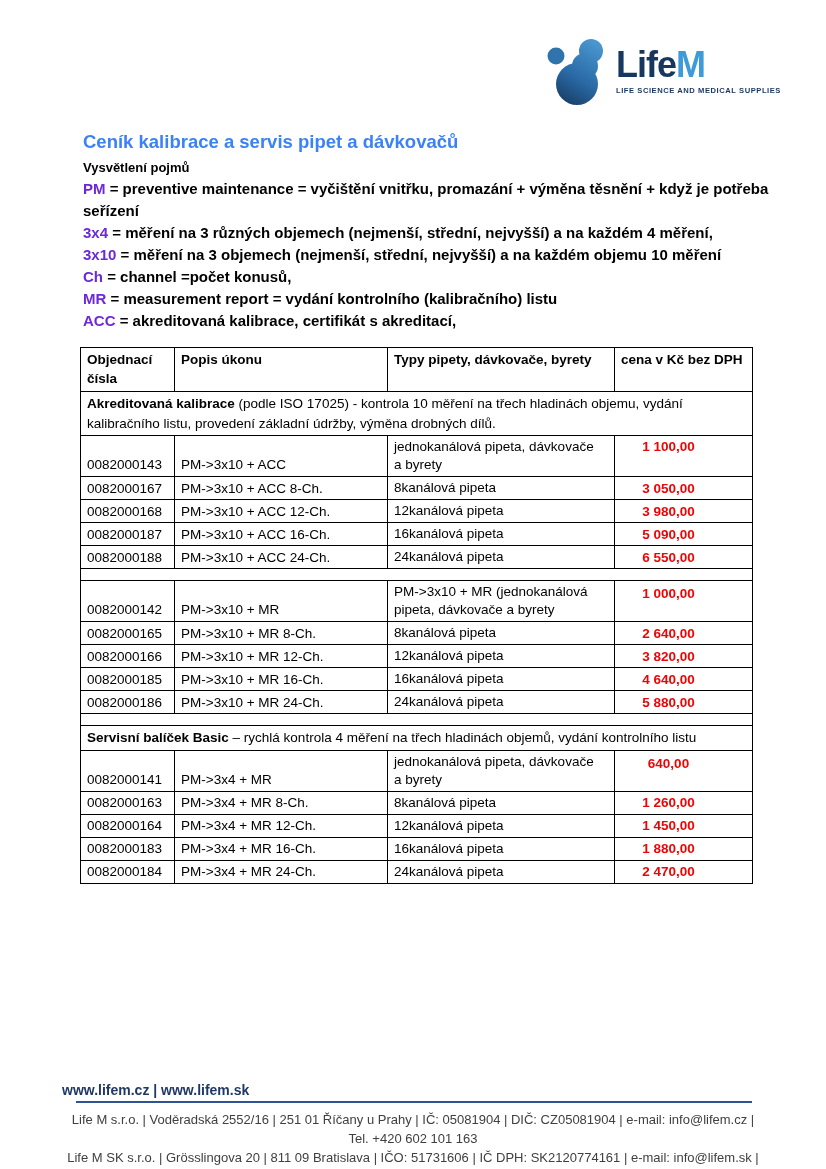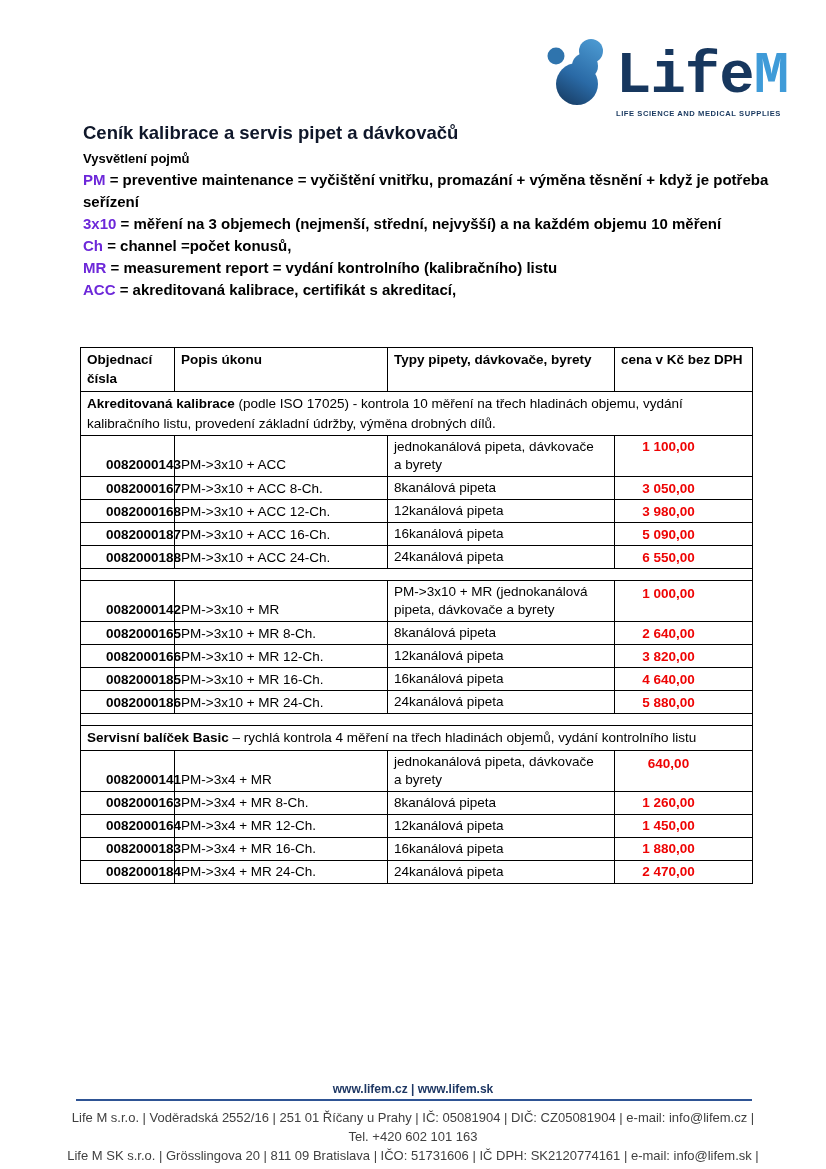--- a/index.html
+++ b/index.html
@@ -10,53 +10,53 @@
     font-family:"Liberation Sans", sans-serif;
     color:#000;
     position:relative;
     overflow:hidden;
   }
 
   
   .logo { position:absolute; top:38px; left:547px; display:flex; align-items:flex-start; }
   .logo-icon { width:64px; height:74px; flex:0 0 auto; }
   .logo-textblock { margin-left:5px; margin-top:9px; }
-  .wordmark { font-size:59px; font-weight:bold; line-height:1; letter-spacing:-1px; white-space:nowrap;font-family:Liberation Mono, monospace; }
+  .wordmark { font-size:36px; font-weight:bold; line-height:1; letter-spacing:-1px; white-space:nowrap; }
   .wordmark .life { color:#17375e; }
   .wordmark .em   { color:#3f9bd8; }
   .tagline { font-size:7.6px; font-weight:bold; color:#17375e; letter-spacing:0.55px; margin-top:3px; white-space:nowrap; }
 
   
   .content { position:absolute; left:83px; top:118px; width:694px; }
-  .page-title { margin:4px 0 7px 0; font-size:18.5px; font-weight:bold; color:#0f172a; }
+  .page-title { margin:13px 0 7px 0; font-size:18.5px; font-weight:bold; color:#3b82f6; }
   .legend-heading { font-size:13px; font-weight:bold; margin:0 0 3px 0; }
   .legend-line { font-size:15px; font-weight:bold; line-height:22px; }
   .legend-line .term { color:#6d28d9; }
 
   
   .table-wrap { position:absolute; left:80px; top:347px; }
   table.price { border-collapse:collapse; width:672px; table-layout:fixed; font-size:13.5px; }
   .price th, .price td { border:1.5px solid #000; padding:2px 6px; line-height:18px; vertical-align:middle; }
   .price th { text-align:left; font-weight:bold; vertical-align:top; height:44px; line-height:19px; }
   td.section-title { font-weight:normal; line-height:19.5px; padding:2px 6px; }
   td.section-title b { font-weight:bold; }
-  td.c-code { padding-left:25px; height:19px; line-height:15px;font-weight:bold; }
+  td.c-code { padding-left:6px; height:19px; line-height:15px; }
   td.c-task { line-height:15px; }
   td.c-type { line-height:18px; white-space:pre-line; }
   td.c-price { color:#ee0404; font-weight:bold; text-align:center; padding-right:36px; line-height:15px; }
   tr.tall td { height:41px; }
   tr.tall td.c-code, tr.tall td.c-task { vertical-align:bottom; padding-bottom:4px; }
   tr.tall td.c-type { vertical-align:top; }
   td.vt { vertical-align:top !important; padding-top:3px; }
   td.vb { vertical-align:bottom !important; padding-bottom:20px; }
   td.spacer { height:12px; padding:0; }
 
   
   .footer { position:absolute; left:62px; top:1082px; width:702px; }
-  .footer-websites { text-align:center; font-size:12px; font-weight:bold; color:#1f3864; padding-right:0; }
+  .footer-websites { text-align:left; font-size:14px; font-weight:bold; color:#1f3864; padding-right:0; }
   .footer-rule { height:2px; background:#2e5394; margin:3px 12px 7px 14px; }
   .footer-line { text-align:center; font-size:13px; color:#404040; line-height:19px; }
 </style>
 </head>
 <body>
 
 <div class="logo">
   <svg class="logo-icon" viewBox="0 0 64 74" xmlns="http://www.w3.org/2000/svg">
     <defs>
       <linearGradient id="blobGrad" gradientUnits="userSpaceOnUse" x1="52" y1="6" x2="14" y2="68">
@@ -75,20 +75,21 @@
   <div class="logo-textblock">
     <div class="wordmark"><span class="life">Life</span><span class="em">M</span></div>
     <div class="tagline">LIFE SCIENCE AND MEDICAL SUPPLIES</div>
   </div>
 </div>
 
 <div class="content">
   <h1 class="page-title">Ceník kalibrace a servis pipet a dávkovačů</h1>
   <div class="legend-heading">Vysvětlení pojmů</div>
   <div class="legend-line"><span class="term">PM</span><span> = preventive maintenance = vyčištění vnitřku, promazání + výměna těsnění + když je potřeba seřízení</span></div>
+  <div class="legend-line"><span class="term">3x4</span><span> = měření na 3 různých objemech (nejmenší, střední, nejvyšší) a na každém 4 měření,</span></div>
   <div class="legend-line"><span class="term">3x10</span><span> = měření na 3 objemech (nejmenší, střední, nejvyšší) a na každém objemu 10 měření</span></div>
   <div class="legend-line"><span class="term">Ch</span><span> = channel =počet konusů,</span></div>
   <div class="legend-line"><span class="term">MR</span><span> = measurement report = vydání kontrolního (kalibračního) listu</span></div>
   <div class="legend-line"><span class="term">ACC</span><span> = akreditovaná kalibrace, certifikát s akreditací,</span></div>
 </div>
 
 <div class="table-wrap">
   <table class="price">
     <colgroup>
       <col style="width:94px">

